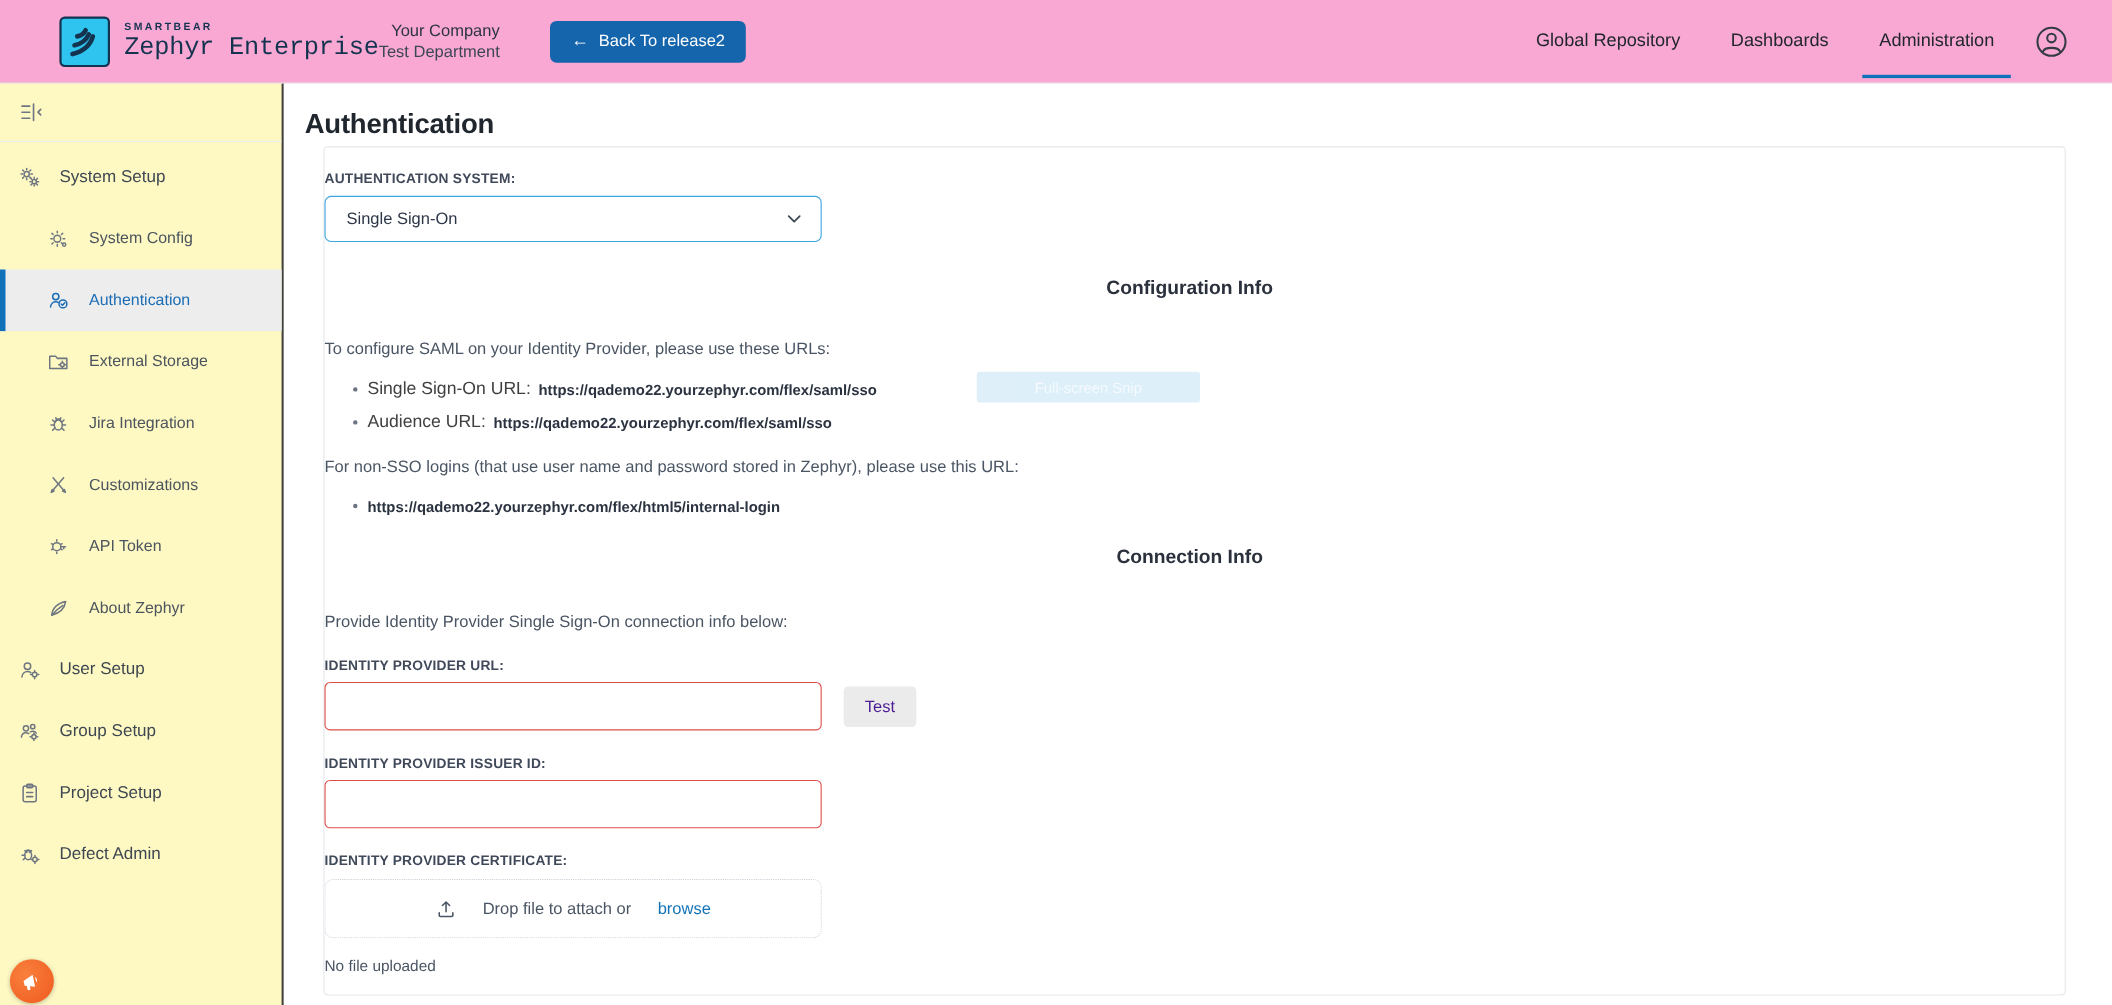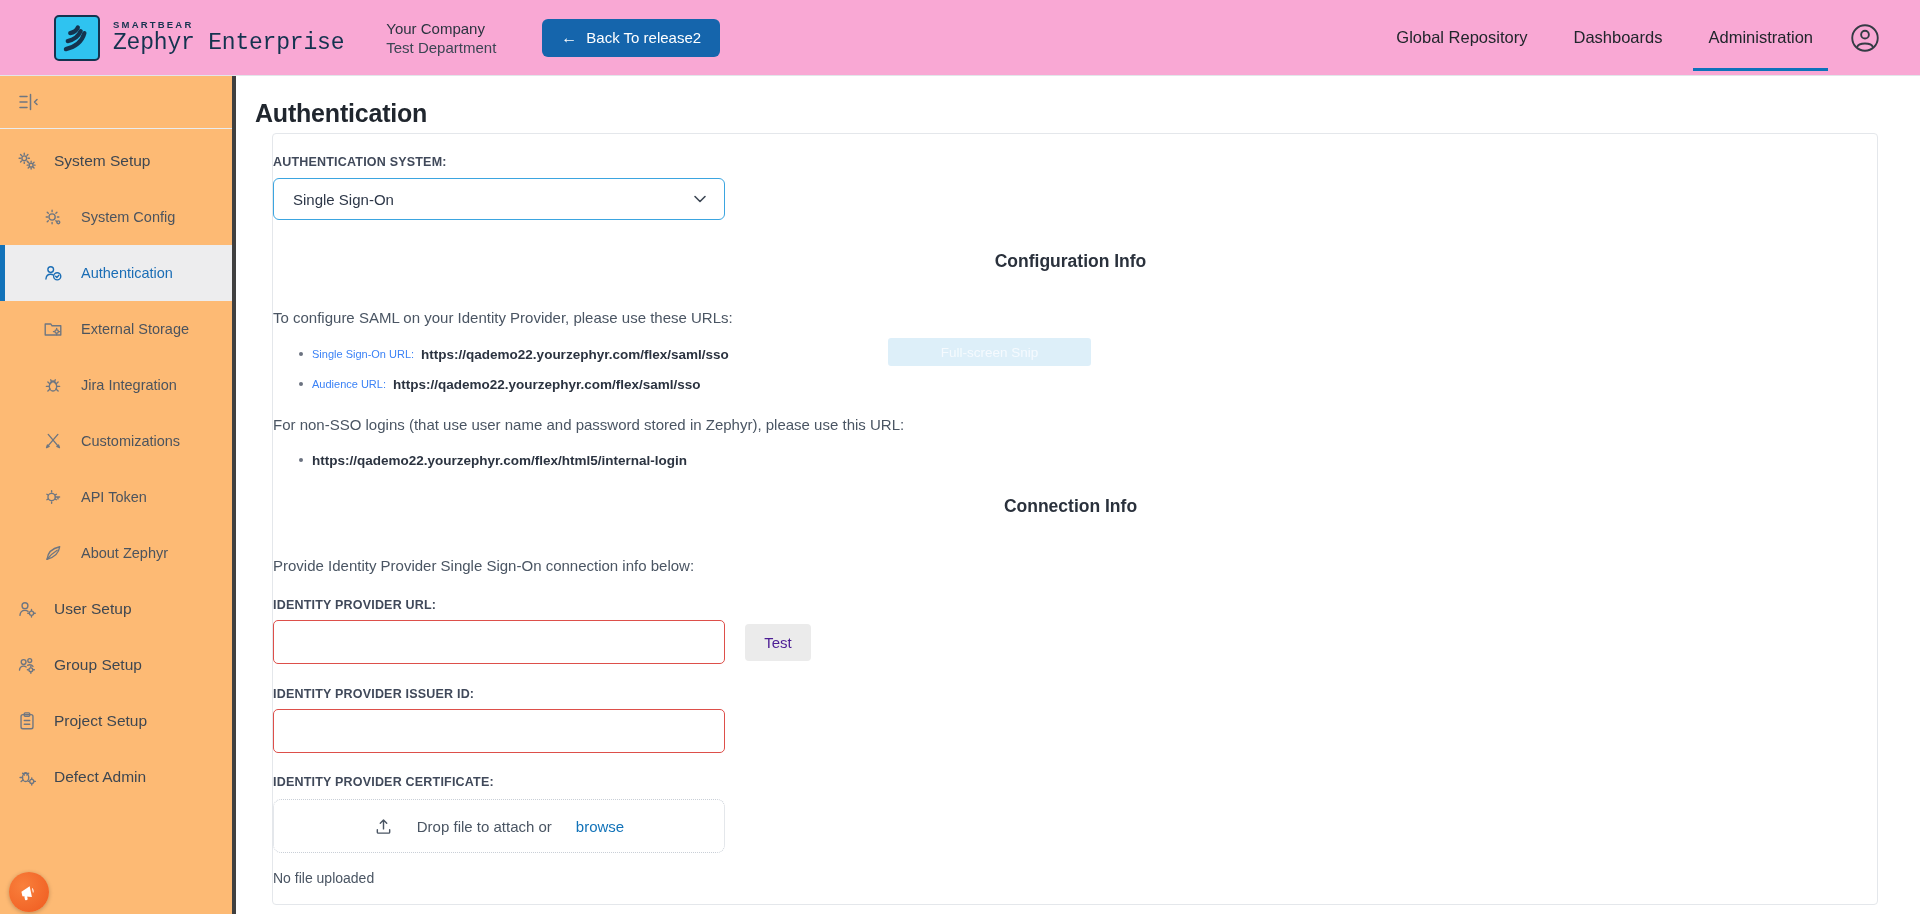--- a/index.html
+++ b/index.html
@@ -6,36 +6,36 @@
   html,body { width:1920px; height:914px; background:#fff; overflow:hidden;
               font-family:"Liberation Sans", sans-serif; color:#4a5563; }
 
   
   .header { height:76px; border-bottom:1px solid #e3e6ea; display:flex; align-items:center; background:#f9a8d4; }
   .logo-box { width:46px; height:46px; margin-left:54px; background:#2fc3f0; border:2px solid #14334f;
               border-radius:5px; display:flex; align-items:center; justify-content:center; flex:0 0 auto; }
   .brand-text { margin-left:13px; line-height:1; }
   .brand-smartbear { font-size:9.5px; font-weight:bold; letter-spacing:2.2px; color:#14334f; }
   .brand-product { font-size:23px; font-weight:500; color:#14334f; margin-top:3px; letter-spacing:-0.2px;font-family:Liberation Mono, monospace; }
-  .company-block { margin-left:42px; font-size:15px; line-height:19px; color:#2b3440; }
+  .company-block { font-size:15px; line-height:19px; color:#2b3440;text-align:right; }
   .company-line2 { color:#3c4654; }
   .back-btn { margin-left:46px; height:38px; padding:0 19px; background:#1565ac; color:#fff; border:none;
               border-radius:6px; font-size:15px; font-family:inherit; display:flex; align-items:center; gap:9px; cursor:pointer; }
   .back-arrow { font-size:16px; line-height:1; }
   .top-nav { margin-left:auto; display:flex; align-items:stretch; height:76px; }
   .nav-item { display:flex; align-items:center; padding:0 23px; font-size:16.5px; color:#21262c;
               position:relative; cursor:pointer; }
   .nav-item.active::after { content:""; position:absolute; left:8px; right:8px; bottom:5px; height:3px; background:#0d72ba; }
   .avatar-btn { margin:0 40px 0 14px; align-self:center; width:30px; height:30px; cursor:pointer; }
 
   
   .page-body { display:flex; height:838px; }
 
   
-  .sidebar { width:236px; flex:0 0 auto; border-right:4px solid #404040; background:#fdba74; }
+  .sidebar { width:258px; flex:0 0 auto; border-right:2px solid #404040; background:#fef9c3; }
   .collapse-row { height:53px; display:flex; align-items:center; padding-left:16px; border-bottom:1px solid #e9ecef; }
   .collapse-btn { width:24px; height:24px; cursor:pointer; }
   .menu { padding-top:4px; }
   .menu-row { height:56px; display:flex; align-items:center; cursor:pointer; }
   .menu-row.top { padding-left:16px; gap:16px; font-size:15.5px; color:#3e4751; }
   .menu-row.sub { padding-left:42px; gap:17px; font-size:14.5px; color:#4c545e; }
   .menu-row.sub.active { background:#ededee; border-left:5px solid #1272b9; padding-left:37px; color:#1a6db5; }
   .micon { width:22px; height:22px; flex:0 0 auto; }
   .micon svg, .collapse-btn svg, .avatar-btn svg { width:100%; height:100%; }
   .stroke { stroke:#6e7681; fill:none; stroke-width:1.5; stroke-linecap:round; stroke-linejoin:round; }
@@ -55,21 +55,21 @@
   .select-chevron { margin-left:auto; width:16px; height:16px; }
   .section-head { display:flex; align-items:center; gap:15px;flex-direction:column; }
   .section-head h2 { font-size:17.5px; font-weight:600; color:#2a313c; white-space:nowrap; }
   .section-line { flex:1; height:1px; background:#e7eaee; }
   .sh1 { margin-top:31px; } .sh2 { margin-top:21px; }
   .para { font-size:15px; color:#4a5563; }
   .p-intro { margin-top:22px; } .p-nonsso { margin-top:17px; } .p-provide { margin-top:25px; }
   .bullets { list-style:none; margin-top:13px; }
   .bullets li { display:flex; align-items:center; height:30px; padding-left:26px; }
   .dot { width:4px; height:4px; border-radius:50%; background:#6b7280; margin-right:9px; flex:0 0 auto; }
-  .b-label { font-size:11px; color:#3b82f6; margin-right:7px; white-space:nowrap; }
+  .b-label { font-size:16px; color:#404040; margin-right:7px; white-space:nowrap; }
   .b-url { font-size:13.5px; font-weight:bold; color:#2b3340; }
   .single-bullet { margin-top:12px; }
   .lbl-url { margin-top:24px; } .lbl-issuer { margin-top:23px; } .lbl-cert { margin-top:22px; }
   .input-row { margin-top:8px; display:flex; align-items:center; }
   .text-input { width:452px; height:44px; border:1.6px solid #dd4f4a; border-radius:5px; font-size:15px;
                 font-family:inherit; padding:0 14px; color:#2d3748; outline:none; background:#fff; }
   .test-btn { margin-left:20px; width:66px; height:37px; background:#ebebeb; border:none; border-radius:4px;
               color:#4c1d95; font-size:15px; font-family:inherit; cursor:default; }
   .dropzone { margin-top:10px; width:452px; height:54px; border:1.5px dotted #c9cfd7; border-radius:8px;
               display:flex; align-items:center; justify-content:center; gap:24px; cursor:pointer; }

